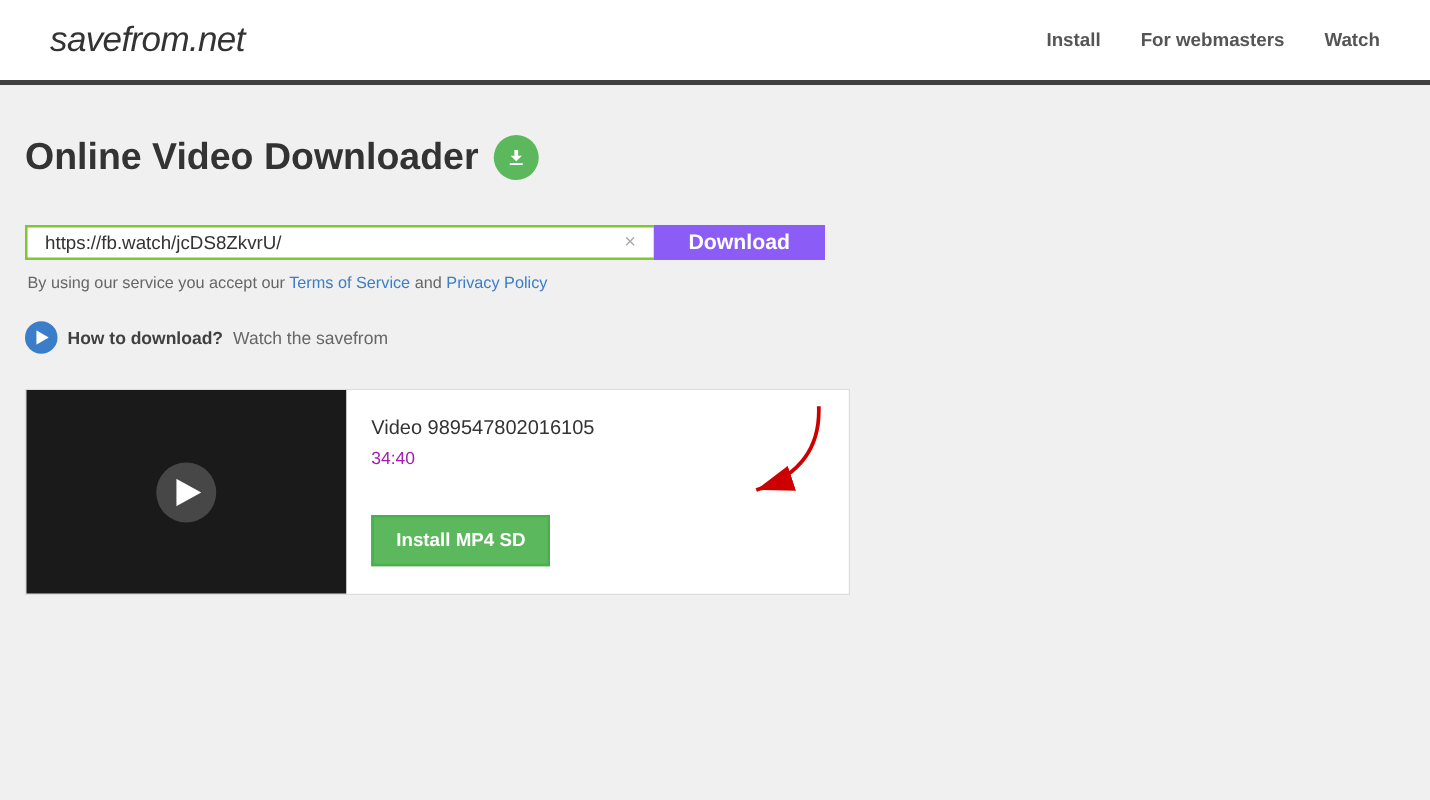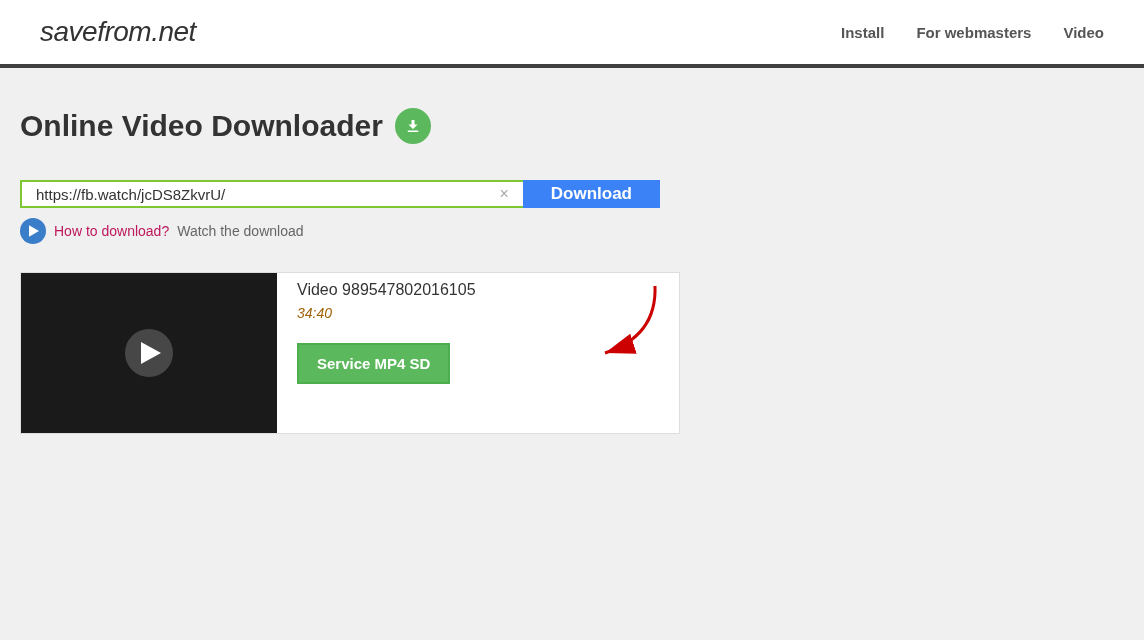--- a/index.html
+++ b/index.html
@@ -97,21 +97,21 @@
       padding: 0 4px;
     }
     .clear-icon {
       cursor: pointer;
       color: #aaa;
       font-size: 16px;
       padding: 4px;
       line-height: 1;
     }
     .download-btn {
-      background: #3b82f6;
+      background: #8b5cf6;
       color: #fff;
       border: none;
       padding: 0 28px;
       font-size: 17px;
       font-weight: 600;
       cursor: pointer;
       white-space: nowrap;
     }
 
     
@@ -145,24 +145,24 @@
       justify-content: center;
       flex-shrink: 0;
     }
     .play-icon svg {
       width: 10px;
       height: 12px;
       fill: #fff;
       margin-left: 2px;
     }
     .how-to-link {
-      color: #be185d;
+      color: #404040;
       text-decoration: none;
       font-size: 14px;
-      font-weight: 400;
+      font-weight: 700;
     }
     .how-to-desc {
       color: #666;
       font-size: 14px;
     }
 
     
     .result-card {
       display: flex;
       width: 660px;
@@ -193,34 +193,33 @@
     .play-btn-large svg {
       width: 20px;
       height: 22px;
       fill: #fff;
       margin-left: 4px;
     }
 
     
     .video-info {
       flex: 1;
-      padding: 8px 20px;
+      padding: 22px 20px;
       position: relative;
     }
     .video-title {
       font-size: 16px;
       color: #333;
       font-weight: 400;
       margin-bottom: 6px;
     }
     .video-duration {
       font-size: 14px;
-      color: #a16207;
-      margin-bottom: 14px;
-      font-style: italic;
+      color: #a21caf;
+      margin-bottom: 30px;
     }
 
     
     .dl-format-btn {
       background: #5cb85c;
       color: #fff;
       border: 2px solid #4cae4c;
       padding: 10px 18px;
       font-size: 15px;
       font-weight: 600;
@@ -239,21 +238,21 @@
 </head>
 <body>
 
 <header class="header">
   <div class="logo">
     <span>savefrom.net</span>
   </div>
   <nav class="nav">
     <a href="#">Install</a>
     <a href="#">For webmasters</a>
-    <a href="#">Video</a>
+    <a href="#">Watch</a>
   </nav>
 </header>
 
 <main class="main">
 
   <h1 class="page-title">
     <span>Online Video Downloader</span>
     <div class="download-circle-icon">
       <svg viewBox="0 0 24 24">
         <path d="M12 16l-6-6h4V4h4v6h4l-6 6zm-7 2h14v2H5v-2z"></path>
@@ -262,29 +261,32 @@
   </h1>
 
   <div class="search-bar">
     <div class="url-input-wrapper">
       <input class="url-input" type="text" value="https://fb.watch/jcDS8ZkvrU/" style="">
       <span class="clear-icon">×</span>
     </div>
     <button class="download-btn">Download</button>
   </div>
 
+  <p class="terms-text">
+    <span>By using our service you accept our </span><a href="#">Terms of Service</a><span> and </span><a href="#">Privacy Policy</a>
+  </p>
 
   <div class="how-to">
     <div class="play-icon">
       <svg viewBox="0 0 12 14">
         <polygon points="0,0 12,7 0,14"></polygon>
       </svg>
     </div>
     <a href="#" class="how-to-link">How to download?</a>
-    <span class="how-to-desc">Watch the download</span>
+    <span class="how-to-desc">Watch the savefrom</span>
   </div>
 
   <div class="result-card">
 
     <div class="video-thumbnail">
       <div class="play-btn-large">
         <svg viewBox="0 0 20 22">
           <polygon points="0,0 20,11 0,22"></polygon>
         </svg>
       </div>
@@ -298,17 +300,17 @@
           <marker id="arrowhead" markerWidth="10" markerHeight="7" refX="10" refY="3.5" orient="auto">
             <polygon points="0 0, 10 3.5, 0 7" fill="#cc0000"></polygon>
           </marker>
         </defs>
         <path d="M 80 5 Q 82 55 30 72" stroke="#cc0000" stroke-width="3" fill="none" marker-end="url(#arrowhead)"></path>
       </svg>
 
       <div class="video-title">Video 989547802016105</div>
       <div class="video-duration">34:40</div>
 
-      <button class="dl-format-btn">Service  MP4  SD</button>
+      <button class="dl-format-btn">Install  MP4  SD</button>
     </div>
   </div>
 
 </main>
 
 </body></html>

